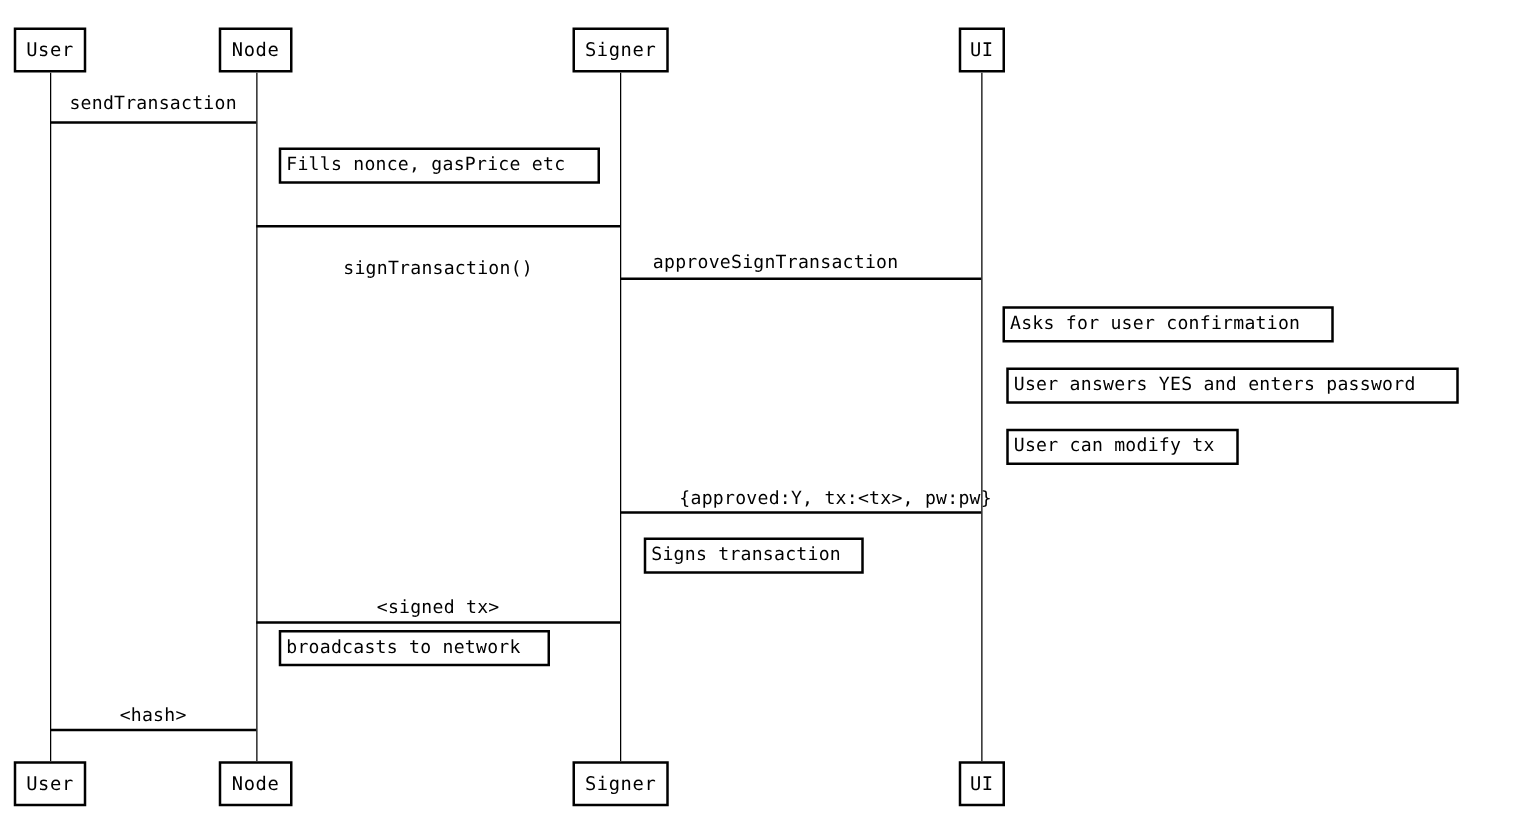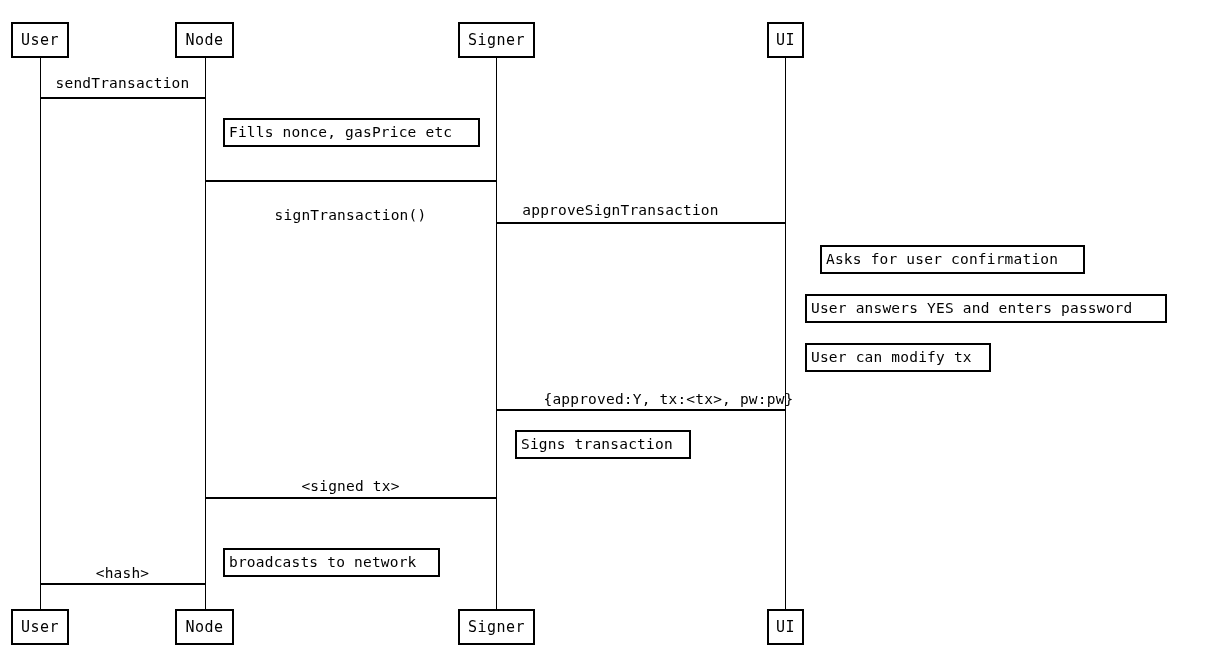--- a/index.html
+++ b/index.html
@@ -123,21 +123,21 @@
   <div class="note" style="left:223px; top:118px; width:257px; height:29px;text-align:center;">
     <span>Fills nonce, gasPrice etc</span>
   </div>
 
   <div class="message" style="left:205px; top:180px; width:291px;"></div>
   <div class="message-label" style="left:205px; top:163px; width:291px;margin-top:45px;">signTransaction()</div>
 
   <div class="message" style="left:496px; top:222px; width:289px;"></div>
   <div class="message-label" style="left:476px; top:203px; width:289px;">approveSignTransaction</div>
 
-  <div class="note" style="left:820px; top:245px; width:265px; height:29px;">
+  <div class="note" style="left:802px; top:245px; width:265px; height:29px;">
     <span>Asks for user confirmation</span>
   </div>
 
   <div class="note" style="left:805px; top:294px; width:362px; height:29px;">
     <span>User answers YES and enters password</span>
   </div>
 
   <div class="note" style="left:805px; top:343px; width:186px; height:29px;">
     <span>User can modify tx</span>
   </div>
@@ -145,20 +145,20 @@
   <div class="message" style="left:496px; top:409px; width:289px;"></div>
   <div class="message-label" style="left:496px; top:392px; width:289px;padding-left:28px;">{approved:Y, tx:&lt;tx&gt;, pw:pw}</div>
 
   <div class="note" style="left:515px; top:430px; width:176px; height:29px;">
     <span>Signs transaction</span>
   </div>
 
   <div class="message" style="left:205px; top:497px; width:291px;"></div>
   <div class="message-label" style="left:205px; top:479px; width:291px;">&lt;signed tx&gt;</div>
 
-  <div class="note" style="left:223px; top:548px; width:217px; height:29px;text-align:right;">
+  <div class="note" style="left:223px; top:504px; width:217px; height:29px;text-align:right;">
     <span>broadcasts to network</span>
   </div>
 
   <div class="message" style="left:40px; top:583px; width:165px;"></div>
   <div class="message-label" style="left:40px; top:566px; width:165px;">&lt;hash&gt;</div>
 
 </div>
 
 </body></html>

